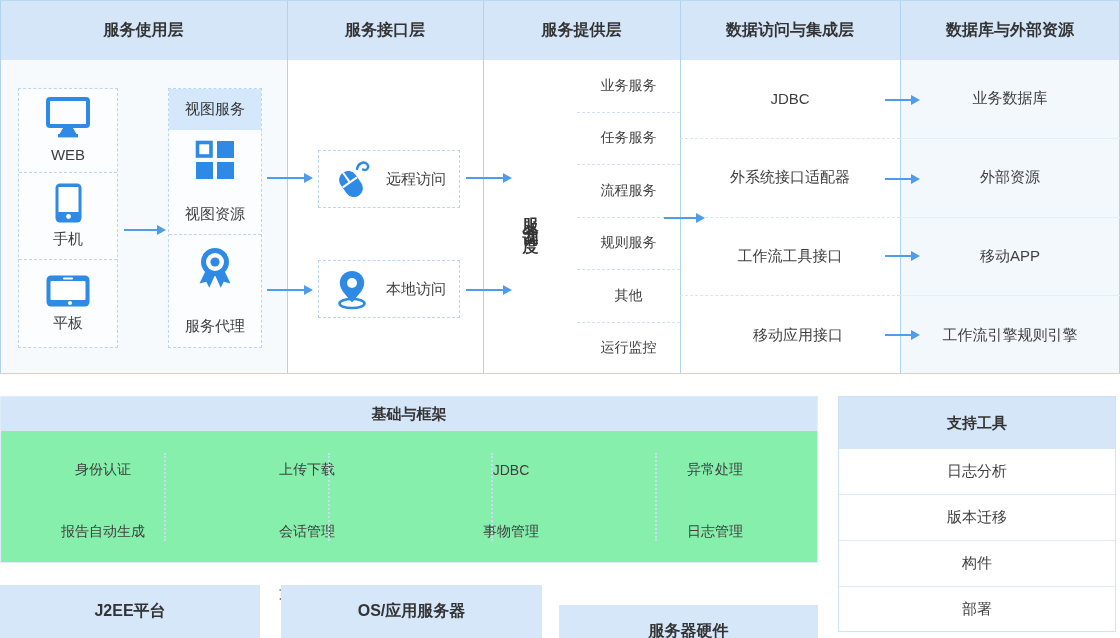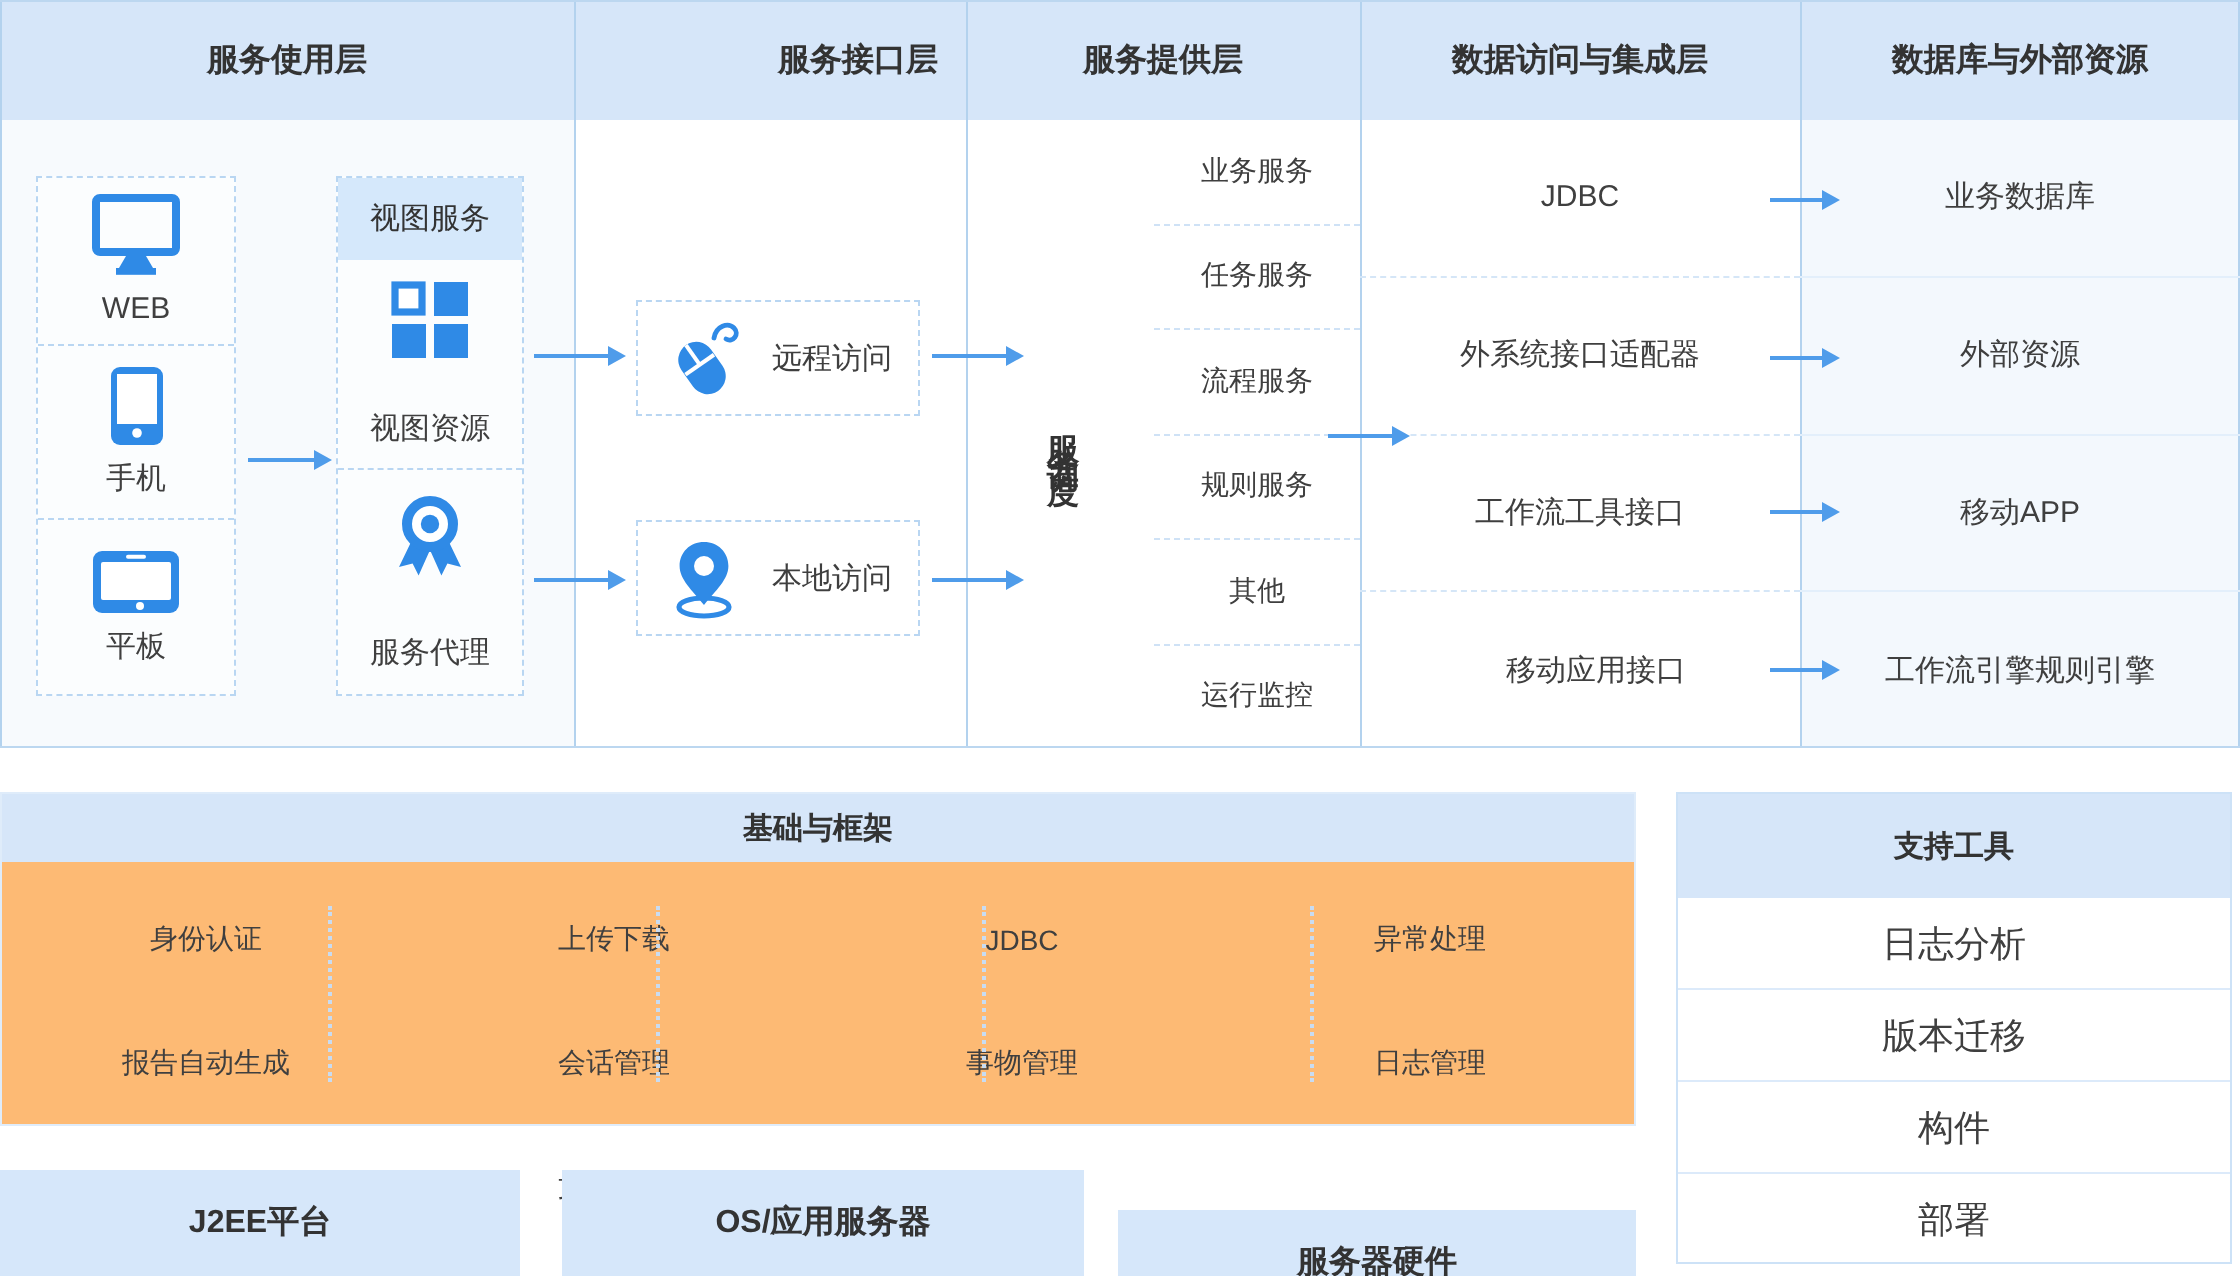--- a/index.html
+++ b/index.html
@@ -48,49 +48,49 @@
            border-bottom:1px solid #e3effb;}
   .res-row:last-child{border-bottom:none;}
 
   
   .arrow{position:absolute;height:2px;background:#4f9cea;}
   .arrow::after{content:'';position:absolute;right:-8px;top:-4px;width:0;height:0;
                 border-left:9px solid #4f9cea;border-top:5px solid transparent;border-bottom:5px solid transparent;}
 
   
   .foundation{position:absolute;left:0;top:396px;width:818px;height:167px;border:1px solid #dfecfa;
-              box-sizing:border-box;background:#fdba74;}
+              box-sizing:border-box;background:#86efac;}
   .foundation-head{height:34px;background:#d6e6f9;display:flex;align-items:center;justify-content:center;
                    font-size:15px;font-weight:bold;color:#333;}
   .foundation-grid{display:grid;grid-template-columns:repeat(4,1fr);padding-top:8px;}
   .foundation-item{height:62px;display:flex;align-items:center;justify-content:center;font-size:14px;color:#3f3f3f;}
   .dot-sep{position:absolute;top:56px;height:88px;width:0;border-left:2px dotted #c8dcf2;}
 
   .support{position:absolute;left:838px;top:396px;width:278px;height:236px;border:1px solid #cde2f7;
            box-sizing:border-box;background:#fff;}
   .support-head{height:52px;background:#d6e6f9;display:flex;align-items:center;justify-content:center;
                 font-size:15px;font-weight:bold;color:#333;}
-  .support-row{height:45px;display:flex;align-items:center;justify-content:center;font-size:18px;color:#3f3f3f;
+  .support-row{height:45px;display:flex;align-items:center;justify-content:center;font-size:15px;color:#3f3f3f;
                border-bottom:1px solid #dceafa;}
   .support-row:last-child{border-bottom:none;}
 
   .platform-bar{position:absolute;top:585px;height:53px;background:#d6e7fa;display:flex;
                 align-items:center;justify-content:center;font-size:16px;font-weight:bold;color:#333;}
 </style>
 </head>
 <body>
 
 <div class="stage">
 
   <div class="top-panel">
 
     <div class="col-header" style="left:0;width:287px;">
       <span>服务使用层</span>
     </div>
-    <div class="col-header" style="left:287px;width:196px;padding-left:44px;">
+    <div class="col-header" style="left:287px;width:196px;">
       <span>服务接口层</span>
     </div>
     <div class="col-header" style="left:483px;width:197px;">
       <span>服务提供层</span>
     </div>
     <div class="col-header" style="left:680px;width:220px;">
       <span>数据访问与集成层</span>
     </div>
     <div class="col-header" style="left:900px;width:220px;">
       <span>数据库与外部资源</span>

